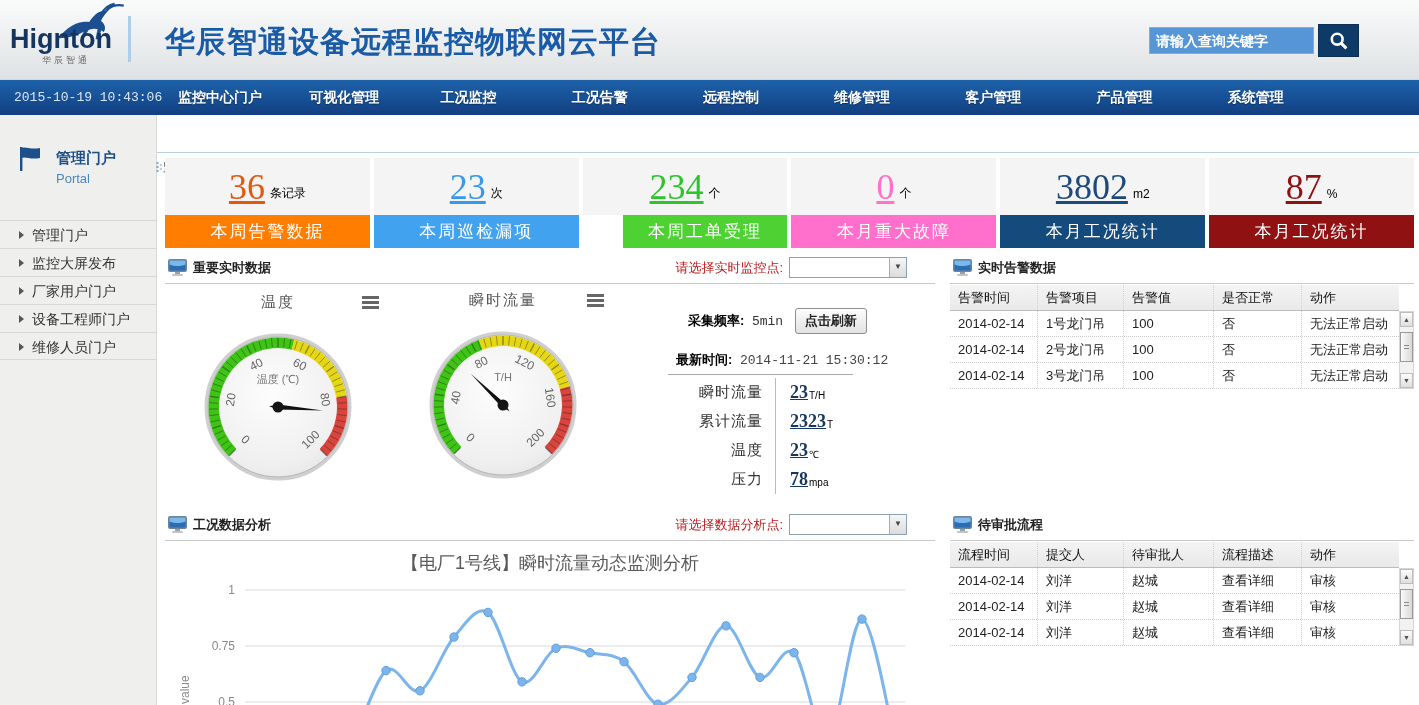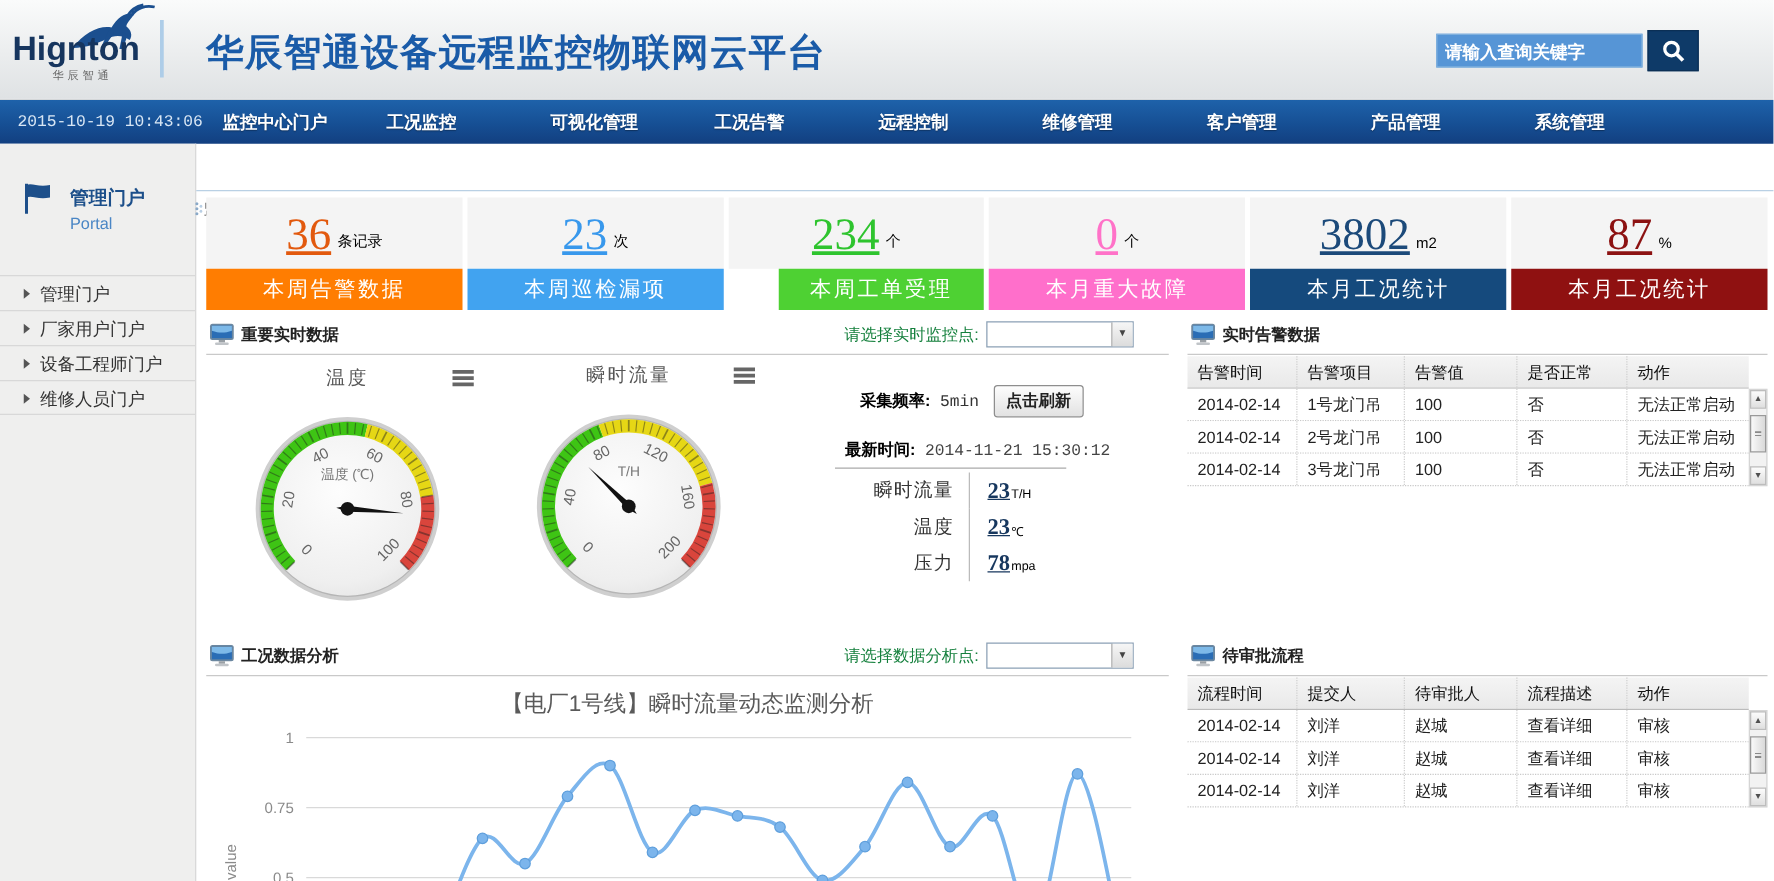--- a/index.html
+++ b/index.html
@@ -63,21 +63,21 @@
                 line-height:1; cursor:pointer; }
   .stat-unit { font-size:12px; color:#000; margin-left:5px; margin-top:14px; }
   .stat-bar { height:33px; line-height:33px; text-align:center; color:#fff; font-size:17px; letter-spacing:2px; }
 
   
   .sec-head { position:absolute; height:28px; border-bottom:1px solid #c9c9c9; }
   .sec-icon { position:absolute; left:2px; top:2px; }
   .sec-title { position:absolute; left:28px; top:0; line-height:24px; font-size:13px;
                font-weight:bold; color:#222; }
   .sec-right { position:absolute; right:28px; top:1px; display:flex; align-items:center; gap:6px; }
-  .sec-label { font-size:13px; color:#15803d; }
+  .sec-label { font-size:13px; color:#b91c1c; }
   .ui-select { position:relative; width:118px; height:21px; background:#fff; border:1px solid #8ba0b5; cursor:pointer; }
   .ui-select .val { position:absolute; left:4px; top:2px; font-size:12px; color:#333; }
   .ui-select .btn { position:absolute; right:0; top:0; width:17px; height:19px; text-align:center;
                     line-height:18px; font-size:8px; color:#444;
                     background:linear-gradient(180deg,#f6f6f6,#dcdcdc); border-left:1px solid #aaa; }
 
   #sec-realtime { left:165px; top:256px; width:770px; }
   #sec-analysis { left:165px; top:513px; width:770px; }
   #sec-alarm    { left:950px; top:256px; width:464px; }
   #sec-approval { left:950px; top:513px; width:464px; }
@@ -160,22 +160,22 @@
           <line x1="12.4" y1="12.4" x2="17.4" y2="17.4" stroke="#fff" stroke-width="3"></line>
         </svg>
       </button>
     </div>
   </div>
 
   <div class="navbar">
     <span class="nav-time">2015-10-19 10:43:06</span>
     <div class="nav-menu" id="nav-menu">
         <div class="nav-item">监控中心门户</div>
+        <div class="nav-item">可视化管理</div>
         <div class="nav-item">工况监控</div>
-        <div class="nav-item">可视化管理</div>
         <div class="nav-item">工况告警</div>
         <div class="nav-item">远程控制</div>
         <div class="nav-item">维修管理</div>
         <div class="nav-item">客户管理</div>
         <div class="nav-item">产品管理</div>
         <div class="nav-item">系统管理</div>
       </div>
   </div>
 
   <div class="sidebar">
@@ -184,20 +184,21 @@
         <path fill="#1d4f8a" d="M5 3 C10 1 14 5 24 3 L24 13 C14 15 10 11 5 13 Z"></path>
         <rect x="4" y="2" width="2.4" height="24" fill="#1d4f8a"></rect>
       </svg>
       <div>
         <div class="portal-title">管理门户</div>
         <div class="portal-sub">Portal</div>
       </div>
     </div>
     <ul class="side-list" id="side-list">
         <li class="side-item"><span class="side-arrow"></span><span>管理门户</span></li>
+        <li class="side-item"><span class="side-arrow"></span><span>监控大屏发布</span></li>
         <li class="side-item"><span class="side-arrow"></span><span>厂家用户门户</span></li>
         <li class="side-item"><span class="side-arrow"></span><span>设备工程师门户</span></li>
         <li class="side-item"><span class="side-arrow"></span><span>维修人员门户</span></li>
       </ul>
   </div>
 
   <div class="breadcrumb">
     <svg class="crumb-icon" width="6" height="12" viewBox="0 0 6 12">
       <circle cx="1.5" cy="2" r="1.2" fill="#8aa9c8"></circle>
         <circle cx="1.5" cy="6" r="1.2" fill="#8aa9c8"></circle>
@@ -440,20 +441,26 @@
   </div>
   <div class="readings-rule"></div>
   <div class="readings" id="readings">
       <div class="reading-row">
         <span class="reading-label">瞬时流量</span>
         <span class="reading-sep"></span>
         <span class="reading-val">23</span>
         <span class="reading-unit">T/H</span>
       </div>
       <div class="reading-row">
+        <span class="reading-label">累计流量</span>
+        <span class="reading-sep"></span>
+        <span class="reading-val">2323</span>
+        <span class="reading-unit">T</span>
+      </div>
+      <div class="reading-row">
         <span class="reading-label">温度</span>
         <span class="reading-sep"></span>
         <span class="reading-val">23</span>
         <span class="reading-unit">℃</span>
       </div>
       <div class="reading-row">
         <span class="reading-label">压力</span>
         <span class="reading-sep"></span>
         <span class="reading-val">78</span>
         <span class="reading-unit">mpa</span>

